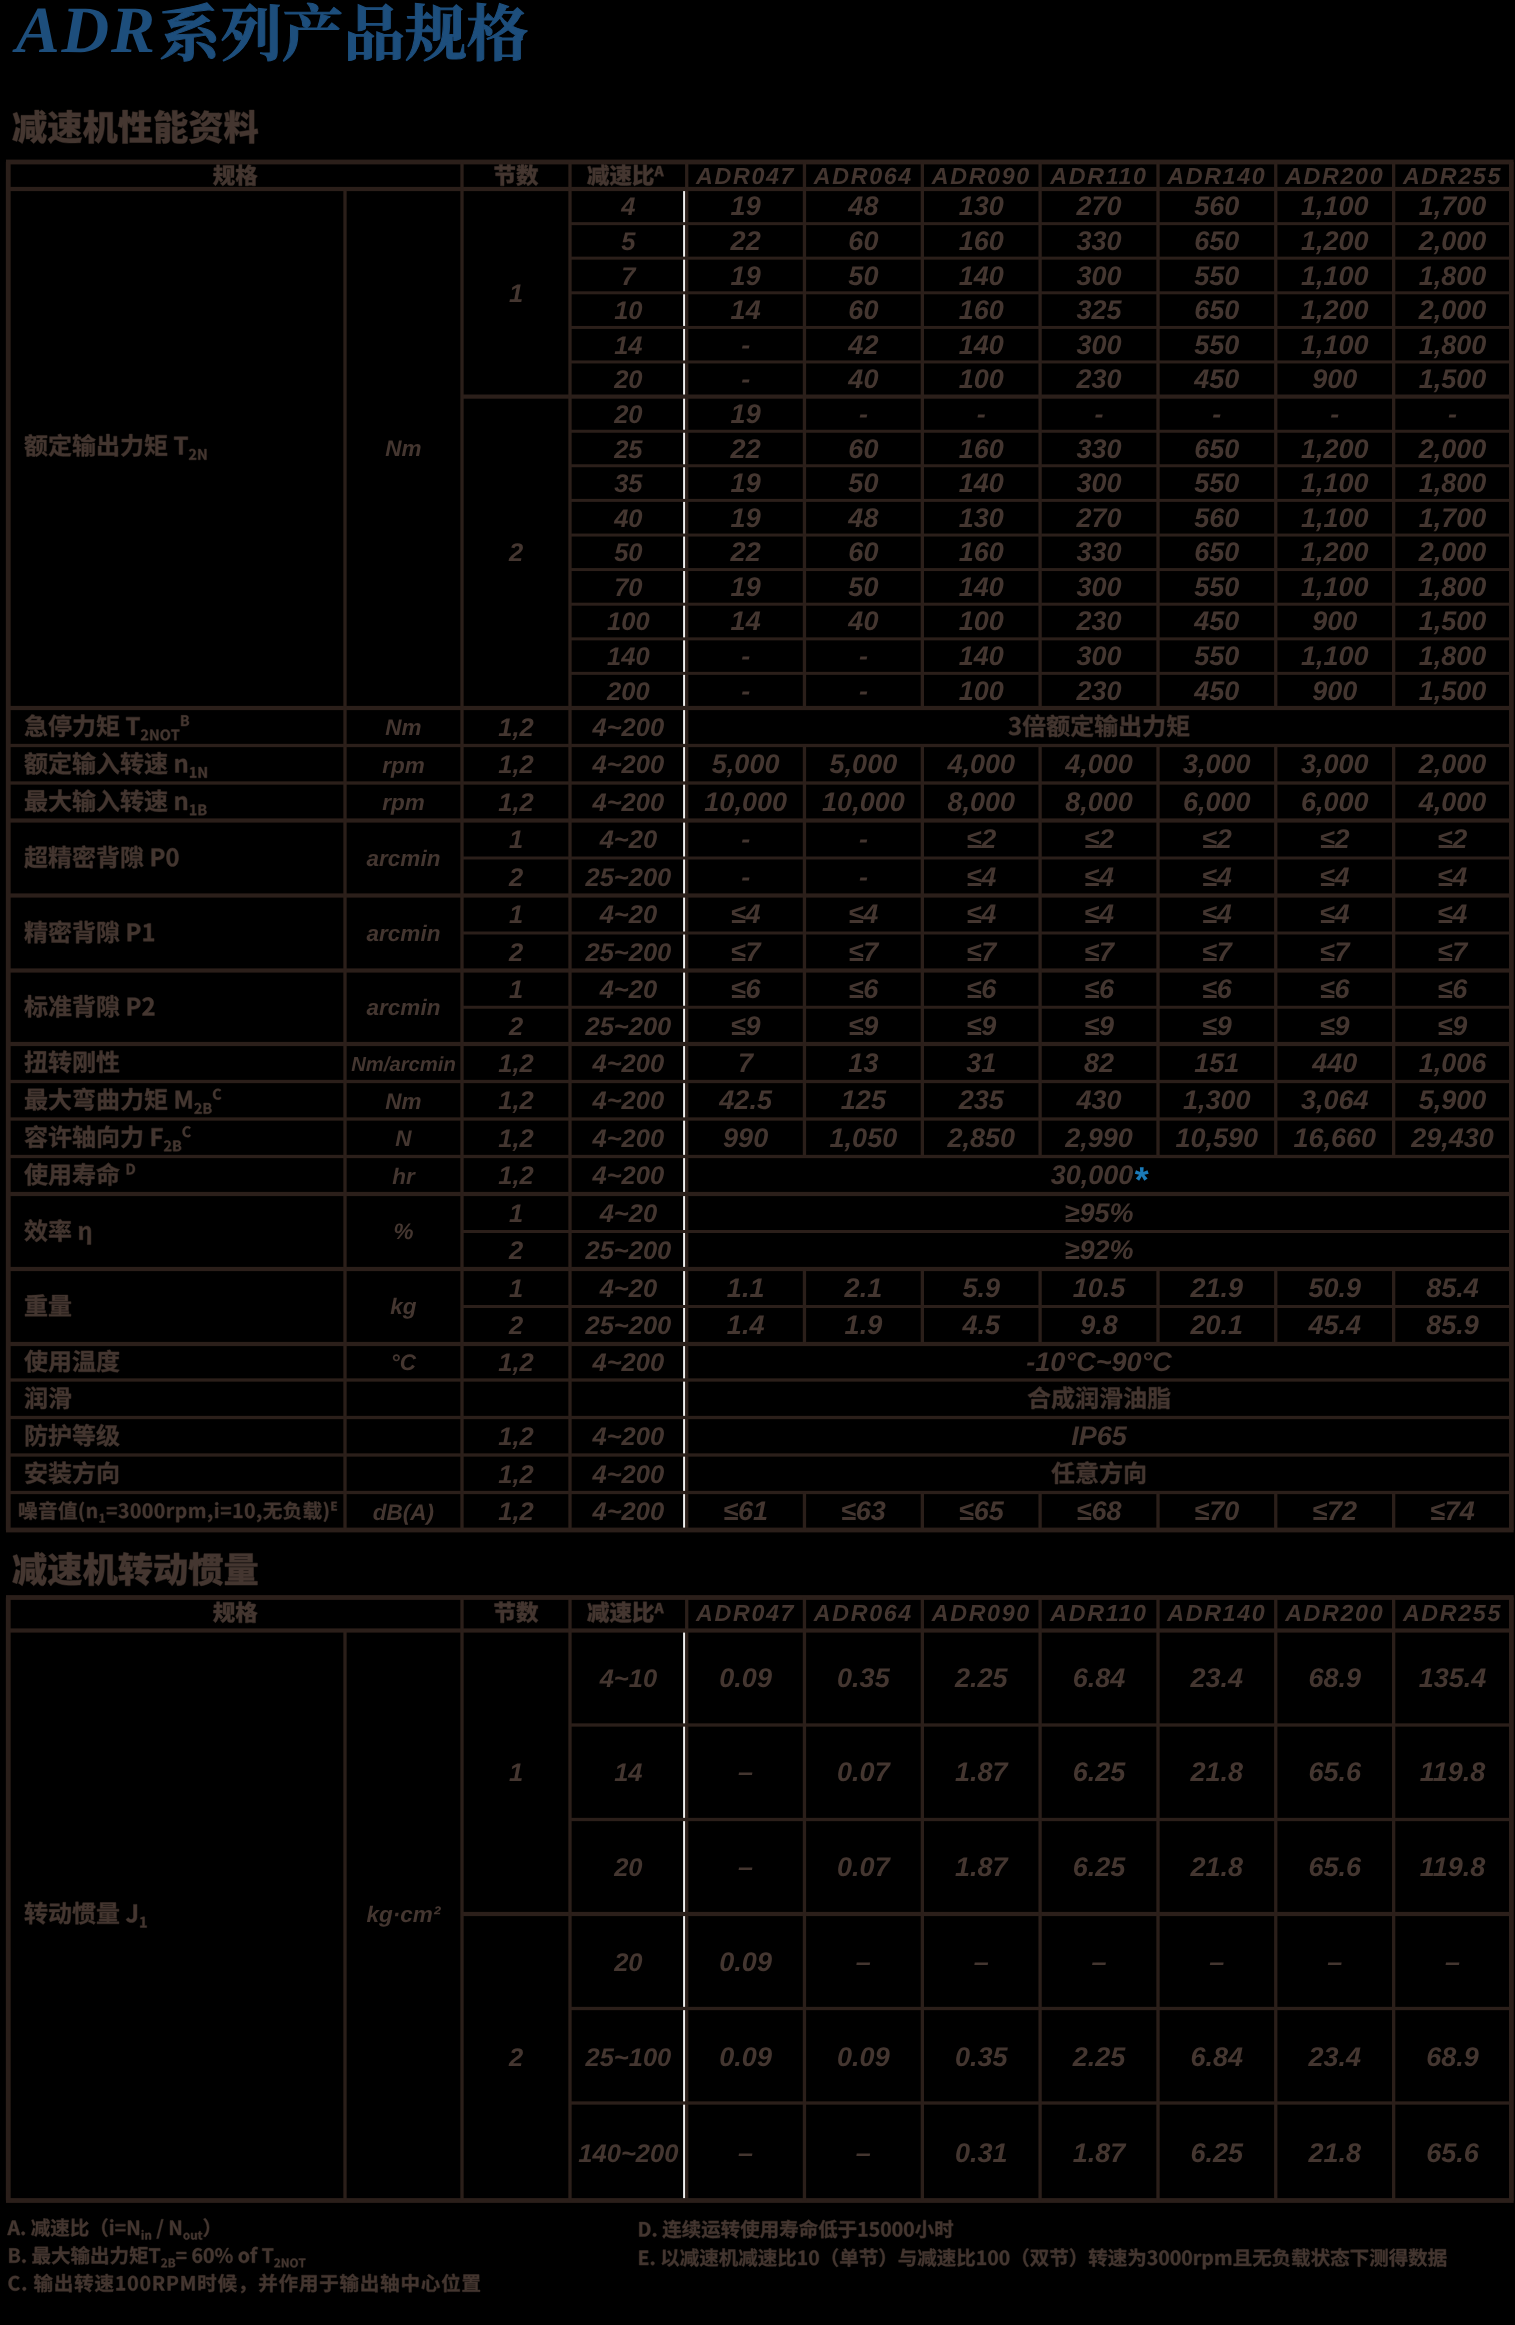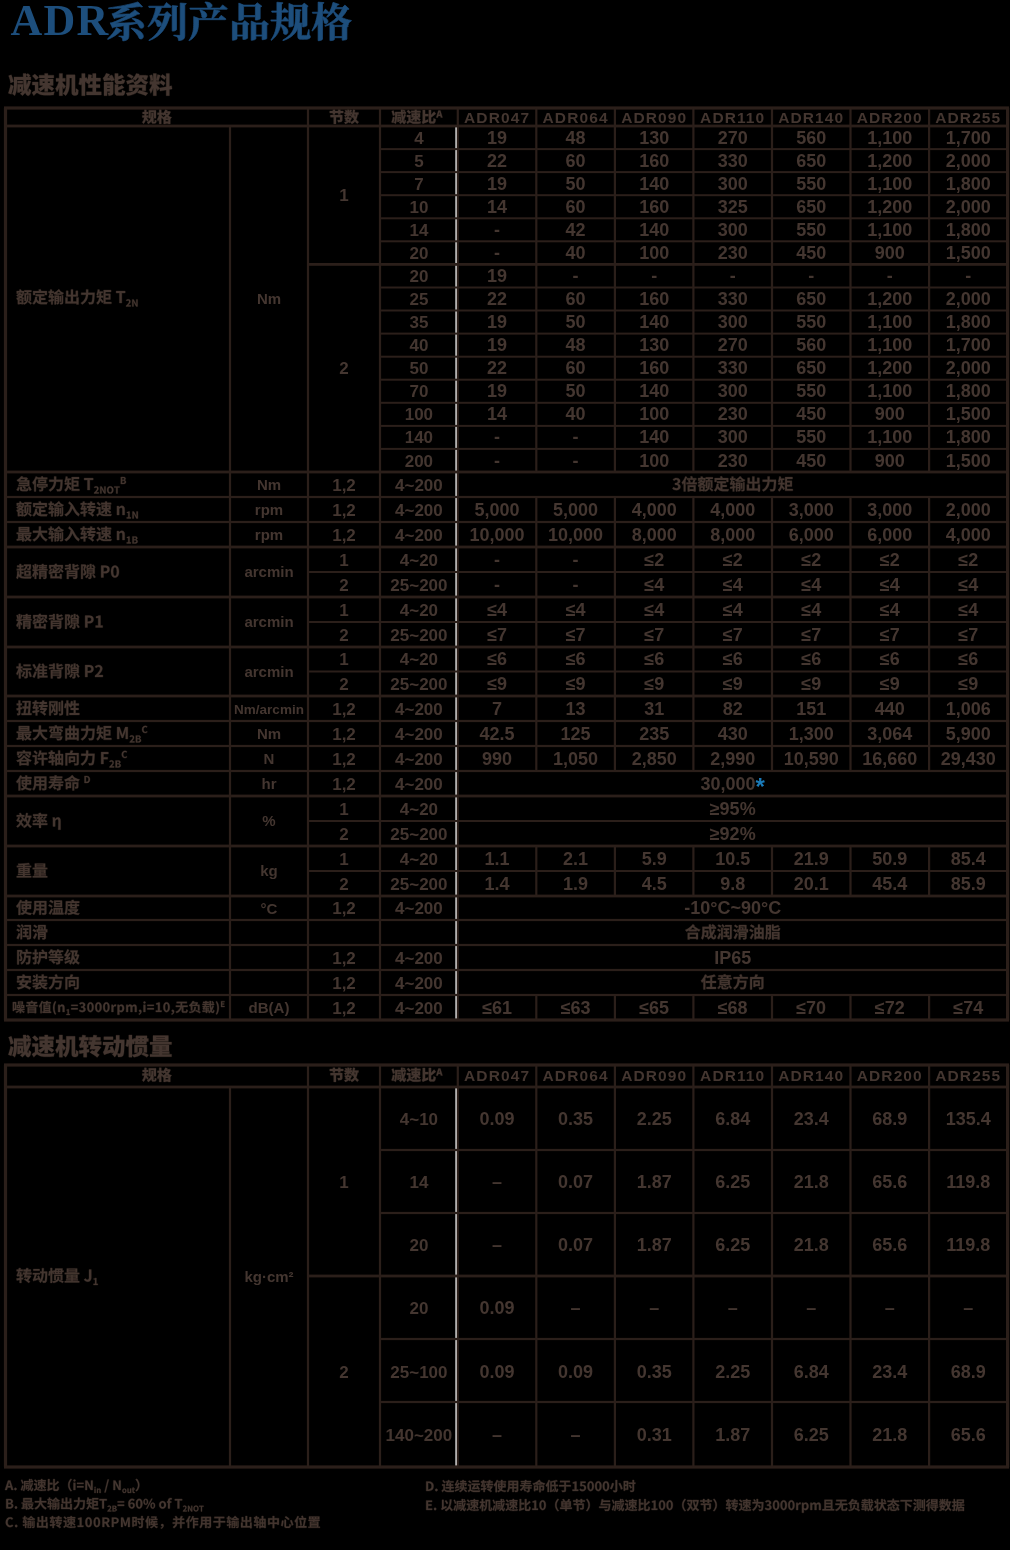--- a/index.html
+++ b/index.html
@@ -1,15 +1,15 @@
 <!DOCTYPE html>
 <html><head><meta charset="utf-8"><title>ADR</title>
 <style>
 html,body{margin:0;padding:0;background:#000;}
-#page{position:relative;width:1010px;height:1550px;background:#000000;overflow:hidden;font-family:"Liberation Sans",sans-serif;}
+#page{position:relative;width:1010px;height:1550px;background:#000000;overflow:hidden;font-family:"Liberation Sans",sans-serif;font-style:italic;}
 #page>svg{position:absolute;top:0;left:0;display:block;}
 </style></head><body>
 <div id="page">
 <svg width="1010" height="1550" viewBox="0 0 1010 1550">
 
 <g>
 <text x="10.5" y="34.8" font-size="44" font-weight="bold" font-family="&quot;Liberation Serif&quot;,serif" fill="#1d4e7c" text-anchor="start" letter-spacing="1.2">ADR</text>
 <path transform="translate(106,37)" fill="#1d4e7c" stroke="#1d4e7c" stroke-width="0.7" d="M16.0 -6.2L10.5 -9.4C8.8 -6.0 5.2 -1.1 1.4 1.9L1.8 2.4C6.9 0.5 11.6 -2.8 14.5 -5.8C15.4 -5.6 15.8 -5.8 16.0 -6.2ZM25.4 -9.0L25.1 -8.7C28.3 -6.2 31.9 -2.2 33.3 1.4C38.5 4.4 41.2 -6.2 25.4 -9.0ZM26.4 -18.8L26.0 -18.4C27.5 -17.4 29.0 -16.0 30.4 -14.5C22.1 -14.2 14.5 -13.9 9.4 -13.8C17.6 -16.2 27.3 -20.1 31.9 -22.9C32.8 -22.6 33.5 -22.8 33.8 -23.2L28.8 -27.1C27.6 -25.9 25.7 -24.5 23.5 -23.0C18.3 -22.9 13.4 -22.8 10.1 -22.8C14.2 -23.9 19.0 -25.6 21.7 -27.1C22.6 -26.9 23.2 -27.1 23.4 -27.6L20.5 -29.2C25.5 -29.5 30.1 -30.0 33.8 -30.5C35.2 -29.9 36.1 -30.0 36.6 -30.3L32.0 -35.1C25.3 -32.9 12.5 -30.3 2.5 -29.1L2.6 -28.4C6.9 -28.4 11.6 -28.6 16.1 -28.9C13.8 -26.9 10.2 -24.4 7.4 -23.6C6.9 -23.5 6.0 -23.3 6.0 -23.3L8.4 -18.2C8.7 -18.3 8.9 -18.6 9.1 -18.9C13.7 -19.7 17.7 -20.7 21.0 -21.4C16.2 -18.5 10.6 -15.7 6.2 -14.4C5.5 -14.2 4.2 -14.1 4.2 -14.1L6.6 -8.9C7.0 -9.1 7.3 -9.3 7.6 -9.8C11.3 -10.3 14.7 -10.8 17.9 -11.3L17.9 -1.6C17.9 -1.1 17.7 -0.9 17.1 -0.9C16.3 -0.9 12.8 -1.1 12.8 -1.1L12.8 -0.6C14.7 -0.3 15.5 0.2 16.0 0.8C16.5 1.5 16.7 2.5 16.8 3.9C22.1 3.5 22.8 1.6 22.9 -1.5L22.9 -12.1C26.1 -12.7 28.9 -13.2 31.2 -13.6C32.4 -12.2 33.4 -10.6 34.0 -9.2C39.0 -6.5 41.3 -16.6 26.4 -18.8ZM66.2 -31.4L66.2 -5.9L67.0 -5.9C68.6 -5.9 70.5 -6.8 70.5 -7.2L70.5 -29.8C71.4 -30.0 71.7 -30.4 71.8 -30.9ZM74.2 -34.0L74.2 -2.4C74.2 -1.8 73.9 -1.6 73.2 -1.6C72.3 -1.6 67.7 -1.9 67.7 -1.9L67.7 -1.3C69.8 -0.9 70.8 -0.5 71.5 0.3C72.2 1.0 72.4 2.2 72.6 3.6C78.1 3.2 78.8 1.3 78.8 -2.1L78.8 -32.3C79.8 -32.4 80.2 -32.8 80.3 -33.5ZM42.6 -30.8L43.0 -29.6L49.9 -29.6C49.0 -23.2 46.0 -15.7 42.0 -10.4L42.4 -10.0C44.8 -11.8 46.9 -13.9 48.8 -16.4C50.0 -14.8 50.9 -12.9 51.0 -11.1C55.0 -8.0 59.1 -15.5 49.7 -17.4C50.6 -18.8 51.5 -20.3 52.4 -21.7L58.8 -21.7C56.7 -11.4 51.8 -2.1 42.8 3.2L43.1 3.7C55.7 -1.0 60.9 -10.4 63.6 -20.8C64.7 -21.0 65.1 -21.1 65.4 -21.6L61.0 -25.5L58.5 -22.9L52.9 -22.9C54.1 -25.1 54.9 -27.4 55.6 -29.6L64.2 -29.6C64.8 -29.6 65.2 -29.8 65.4 -30.3C63.5 -32.0 60.5 -34.5 60.5 -34.5L57.9 -30.8ZM94.1 -27.2L93.8 -27.0C94.8 -25.1 95.9 -22.3 95.9 -19.9C100.1 -16.2 105.2 -24.3 94.1 -27.2ZM116.6 -32.1L114.0 -28.9L83.8 -28.9L84.2 -27.7L120.3 -27.7C120.9 -27.7 121.4 -27.9 121.5 -28.3C119.6 -29.9 116.6 -32.1 116.6 -32.1ZM99.1 -35.0L98.9 -34.8C100.1 -33.6 101.4 -31.5 101.6 -29.6C105.9 -26.6 110.0 -34.9 99.1 -35.0ZM114.1 -25.9L108.0 -27.3C107.5 -24.7 106.6 -21.1 105.7 -18.4L93.2 -18.4L87.7 -20.4L87.7 -13.8C87.7 -8.5 87.2 -1.8 82.9 3.4L83.2 3.8C91.6 -0.9 92.5 -8.8 92.5 -13.8L92.5 -17.3L118.9 -17.3C119.5 -17.3 120.0 -17.5 120.1 -17.9C118.2 -19.5 115.2 -21.7 115.2 -21.7L112.5 -18.4L106.9 -18.4C109.0 -20.5 111.2 -23.1 112.5 -25.0C113.5 -25.1 113.9 -25.4 114.1 -25.9ZM149.4 -30.7L149.4 -21.4L137.6 -21.4L137.6 -30.7ZM132.8 -31.9L132.8 -16.5L133.5 -16.5C135.5 -16.5 137.6 -17.6 137.6 -18.0L137.6 -20.2L149.4 -20.2L149.4 -16.9L150.2 -16.9C151.9 -16.9 154.2 -17.9 154.2 -18.2L154.2 -29.9C155.1 -30.1 155.7 -30.5 155.9 -30.8L151.2 -34.3L149.0 -31.9L137.8 -31.9L132.8 -33.9ZM136.9 -12.8L136.9 -2.0L131.0 -2.0L131.0 -12.8ZM126.4 -14.0L126.4 3.3L127.1 3.3C129.0 3.3 131.0 2.2 131.0 1.8L131.0 -0.9L136.9 -0.9L136.9 2.5L137.7 2.5C139.3 2.5 141.5 1.5 141.6 1.2L141.6 -12.1C142.4 -12.2 143.0 -12.6 143.2 -12.9L138.7 -16.4L136.5 -14.0L131.2 -14.0L126.4 -15.9ZM156.1 -12.8L156.1 -2.0L149.9 -2.0L149.9 -12.8ZM145.2 -14.0L145.2 3.3L145.9 3.3C147.9 3.3 149.9 2.3 149.9 1.8L149.9 -0.9L156.1 -0.9L156.1 2.7L156.9 2.7C158.5 2.7 160.8 1.9 160.8 1.6L160.8 -12.0C161.7 -12.2 162.3 -12.6 162.5 -12.9L157.9 -16.4L155.7 -14.0L150.1 -14.0L145.2 -15.9ZM187.3 -11.5L187.3 -30.5L196.5 -30.5L196.5 -13.8L193.2 -14.1C193.8 -17.7 193.8 -21.6 193.9 -26.0C194.8 -26.1 195.2 -26.5 195.3 -27.1L189.6 -27.6C189.6 -14.0 190.3 -4.1 176.7 3.1L177.1 3.7C185.7 0.6 189.8 -3.6 191.8 -8.8L191.8 -1.0C191.8 1.5 192.4 2.3 195.5 2.3L198.3 2.3C203.0 2.3 204.4 1.2 204.4 -0.3C204.4 -1.0 204.2 -1.5 203.2 -1.9L203.1 -7.4L202.6 -7.4C202.0 -5.0 201.5 -2.7 201.2 -2.1C201.0 -1.7 200.9 -1.6 200.4 -1.6C200.2 -1.6 199.5 -1.6 198.6 -1.6L196.5 -1.6C195.6 -1.6 195.5 -1.8 195.5 -2.3L195.5 -12.8C195.9 -12.8 196.3 -13.0 196.5 -13.2L196.5 -10.1L197.3 -10.1C198.8 -10.1 200.9 -11.1 201.0 -11.4L201.0 -30.1C201.6 -30.3 202.0 -30.5 202.2 -30.7L198.2 -33.9L196.1 -31.7L187.6 -31.7L182.9 -33.6L182.9 -16.6C181.5 -18.1 179.0 -20.2 179.0 -20.2L176.8 -17.1L175.3 -17.1C175.4 -18.5 175.5 -19.9 175.5 -21.3L175.5 -24.8L181.3 -24.8C181.8 -24.8 182.2 -25.1 182.3 -25.5C180.9 -26.9 178.5 -28.9 178.5 -28.9L176.3 -26.0L175.5 -26.0L175.5 -33.0C176.5 -33.2 176.9 -33.6 177.0 -34.2L170.9 -34.8L170.9 -26.0L165.6 -26.0L165.9 -24.8L170.9 -24.8L170.9 -21.3C170.9 -19.9 170.9 -18.5 170.8 -17.1L164.8 -17.1L165.1 -15.9L170.8 -15.9C170.4 -9.0 169.0 -2.1 164.8 3.0L165.2 3.4C170.7 -0.2 173.3 -5.6 174.5 -11.4C176.3 -9.2 177.7 -6.1 177.7 -3.3C181.8 0.2 185.8 -8.7 174.8 -12.7C174.9 -13.7 175.1 -14.8 175.2 -15.9L182.0 -15.9C182.4 -15.9 182.9 -16.0 182.9 -16.4L182.9 -10.0L183.6 -10.0C185.5 -10.0 187.3 -11.0 187.3 -11.5ZM219.4 -27.9L217.3 -24.8L216.5 -24.8L216.5 -33.2C217.6 -33.3 217.9 -33.7 218.0 -34.4L212.1 -34.9L212.1 -24.8L206.3 -24.8L206.6 -23.7L211.5 -23.7C210.6 -17.5 208.8 -11.1 205.9 -6.3L206.4 -5.9C208.6 -8.0 210.5 -10.3 212.1 -13.0L212.1 3.7L213.0 3.7C214.6 3.7 216.5 2.7 216.5 2.2L216.5 -19.5C217.4 -17.9 218.2 -15.8 218.2 -14.1C221.5 -11.1 225.5 -17.5 216.5 -20.6L216.5 -23.7L222.1 -23.7C222.7 -23.7 223.1 -23.9 223.2 -24.3C221.8 -25.7 219.4 -27.9 219.4 -27.9ZM233.1 -32.6L227.0 -34.7C225.7 -28.9 223.2 -23.3 220.5 -19.8L220.9 -19.5C223.2 -20.9 225.4 -22.8 227.3 -25.1C228.2 -23.0 229.3 -21.2 230.7 -19.5C227.5 -16.2 223.4 -13.3 218.7 -11.3L219.0 -10.7C220.7 -11.2 222.3 -11.7 223.9 -12.3L223.9 3.6L224.7 3.6C227.0 3.6 228.4 2.8 228.4 2.5L228.4 0.7L236.2 0.7L236.2 3.2L237.0 3.2C239.3 3.2 240.9 2.4 240.9 2.2L240.9 -10.1C241.8 -10.2 242.1 -10.5 242.4 -10.9L240.5 -12.3L242.1 -11.7C242.4 -13.9 243.4 -15.3 245.3 -16.0L245.4 -16.5C241.6 -17.2 238.3 -18.2 235.6 -19.6C238.0 -21.9 239.9 -24.6 241.3 -27.5C242.4 -27.6 242.8 -27.7 243.1 -28.1L238.9 -31.9L236.3 -29.4L230.2 -29.4C230.7 -30.2 231.1 -31.0 231.4 -31.9C232.4 -31.8 232.9 -32.1 233.1 -32.6ZM227.9 -25.9C228.5 -26.7 229.0 -27.4 229.5 -28.2L236.4 -28.2C235.4 -25.9 234.0 -23.6 232.4 -21.5C230.6 -22.8 229.1 -24.3 227.9 -25.9ZM237.8 -13.6L236.0 -11.6L228.9 -11.6L225.4 -12.9C228.2 -14.1 230.6 -15.5 232.8 -17.2C234.2 -15.8 235.8 -14.6 237.8 -13.6ZM228.4 -0.4L228.4 -10.4L236.2 -10.4L236.2 -0.4Z"></path>
 </g>
 

